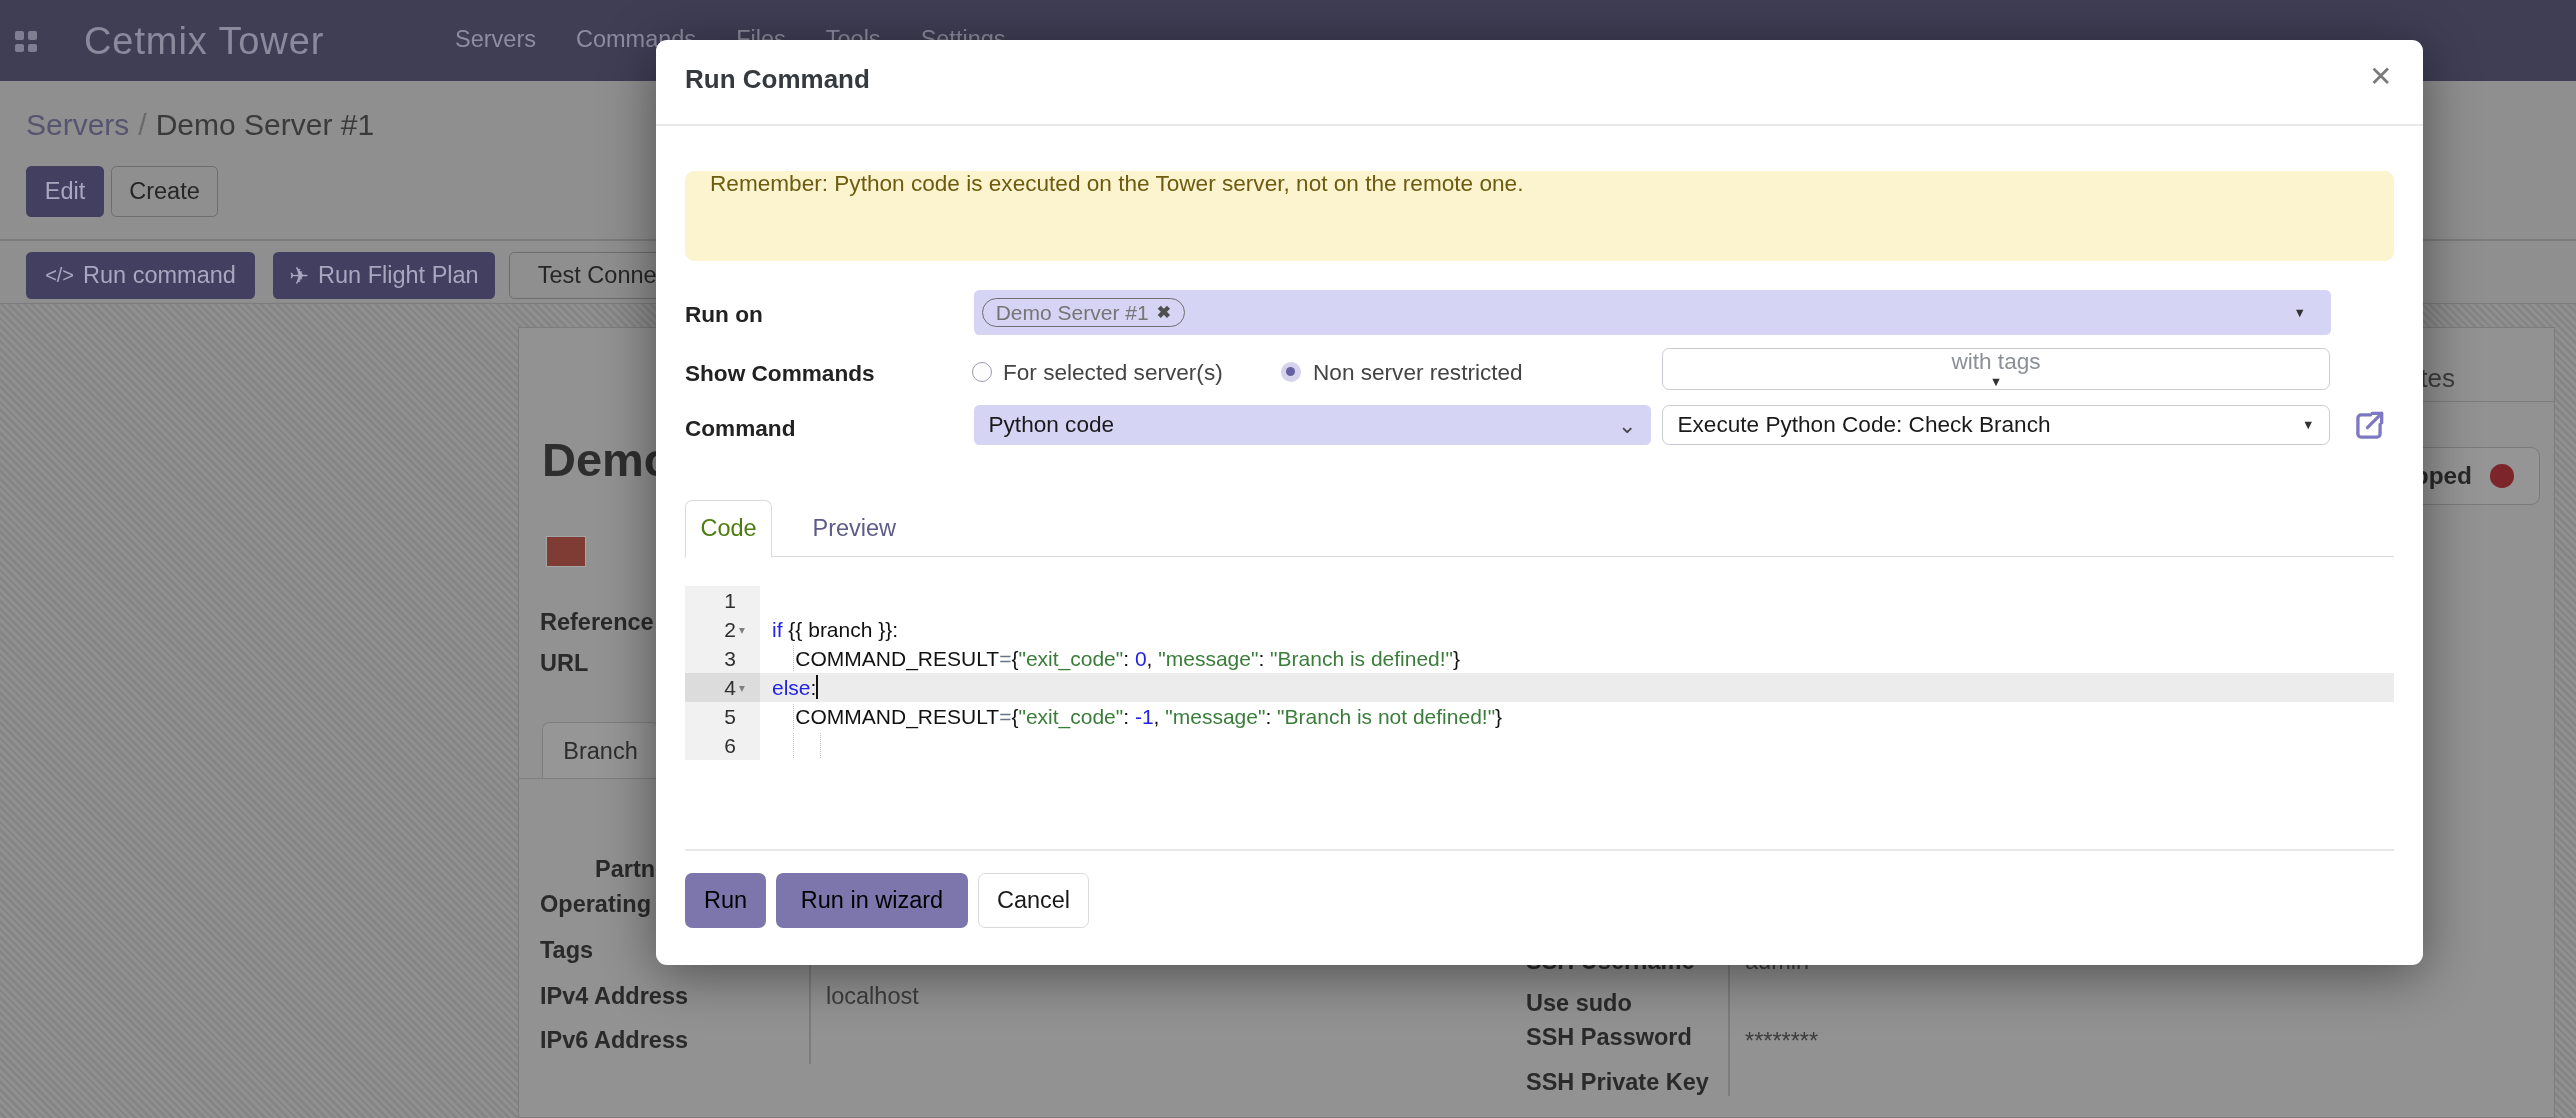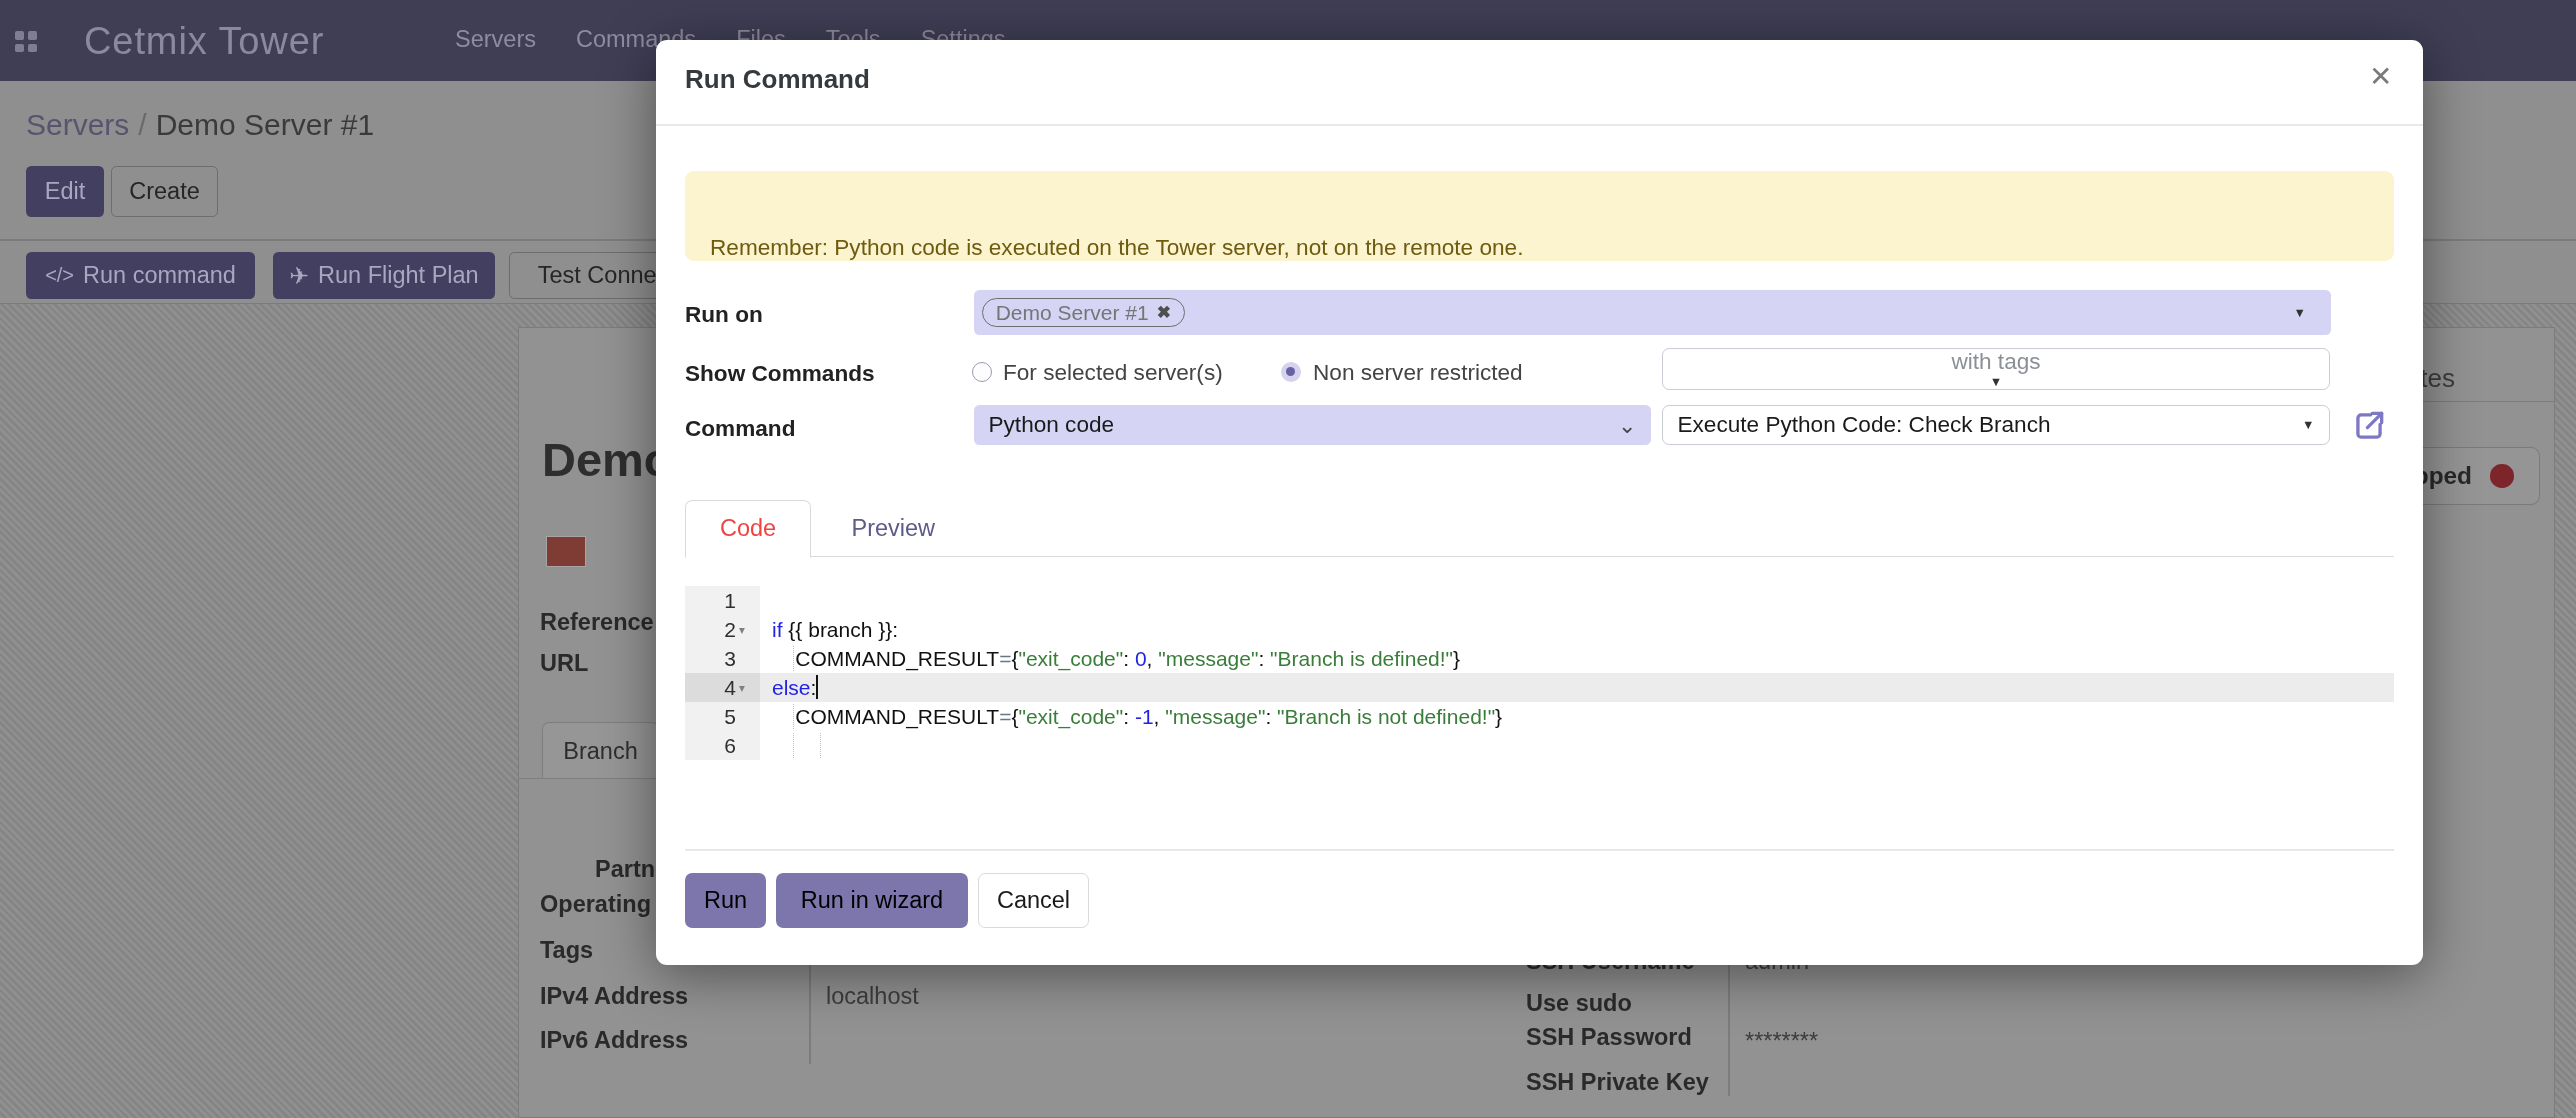--- a/index.html
+++ b/index.html
@@ -36,37 +36,37 @@
   .status-pill .lbl{font-size:24.4px;font-weight:700;color:#282828;}
   .status-dot{width:23.5px;height:23.5px;border-radius:50%;background:#7c262b;}
   .vdiv1{left:809px;top:885px;width:1.8px;height:179px;background:#7c7c7c;z-index:2;}
   .vdiv2{left:1728px;top:885px;width:1.8px;height:211px;background:#7c7c7c;z-index:2;}
 
   
   .modal{left:656px;top:40px;width:1767px;height:925px;background:#ffffff;border-radius:11px;z-index:10;box-shadow:0 9px 54px rgba(0,0,0,.45);}
   .m-title{left:29px;top:23.5px;font-size:26px;font-weight:600;color:#353a3e;}
   .m-close{left:1713px;top:20px;font-size:28px;color:#7a7a7a;cursor:pointer;}
   .m-hr{left:0;top:84px;width:1767px;height:1.8px;background:#e9e9eb;}
-  .alert{left:29px;top:131px;width:1709px;height:90px;background:#fcf3cf;border-radius:9px;display:flex;align-items:flex-end;padding-left:25px;font-size:22.6px;color:#6d5c10;}
+  .alert{left:29px;top:131px;width:1709px;height:90px;background:#fcf3cf;border-radius:9px;display:flex;align-items:flex-start;padding-left:25px;font-size:22.6px;color:#6d5c10;}
   .f-label{font-size:22.6px;font-weight:700;color:#222222;}
   .runon-field{left:318px;top:250px;width:1357px;height:45px;background:#d6d4f4;border-radius:5.4px;display:flex;align-items:center;padding-left:8.1px;}
   .tagpill{height:29px;border:1.8px solid #6e6e6e;border-radius:15.4px;display:flex;align-items:center;padding:0 12.6px;gap:8.1px;}
   .tagpill .t{font-size:21px;color:#757575;} .tagpill .x{font-size:17px;font-weight:700;color:#4f4f4f;cursor:pointer;}
   .caret{font-size:12.6px;color:#333333;}
   .radio{width:20px;height:20px;border-radius:50%;background:#fdfdfe;border:1.8px solid #9b9bb0;}
   .radio.checked{border:none;background:#d4d2ec;position:relative;}
   .radio.checked::after{content:'';position:absolute;left:5.4px;top:5.4px;width:9px;height:9px;border-radius:50%;background:#6761a2;}
   .r-label{font-size:22.6px;color:#444444;}
   .sel-white{background:#fff;border:1.8px solid #c9cbd2;border-radius:7.2px;display:flex;align-items:center;justify-content:space-between;padding:0 14.5px;}
   .sel-lav{background:#d6d4f4;border:none;border-radius:5.4px;display:flex;align-items:center;justify-content:space-between;padding:0 14.5px;}
   .sel-text{font-size:22.6px;color:#1a1a1a;} .sel-placeholder{font-size:22.6px;color:#8b9096;}
   .chev{font-size:22px;color:#444444;line-height:9px;}
   .ext-link{left:1694px;top:367px;width:38px;height:38px;}
   .tabbar{left:29px;top:460px;width:1709px;height:57px;border-bottom:1.8px solid #d8dadd;display:flex;align-items:stretch;}
-  .tab-active{width:126px;border:1.8px solid #d8dadd;border-bottom:1.8px solid #ffffff;border-radius:7.2px 7.2px 0 0;margin-bottom:-1.8px;background:#fff;display:flex;align-items:center;justify-content:center;font-size:23.5px;color:#ef4444;}
+  .tab-active{width:87px;border:1.8px solid #d8dadd;border-bottom:1.8px solid #ffffff;border-radius:7.2px 7.2px 0 0;margin-bottom:-1.8px;background:#fff;display:flex;align-items:center;justify-content:center;font-size:23.5px;color:#4d7c0f;}
   .tab-inactive{margin-left:27px;display:flex;align-items:center;justify-content:center;font-size:23.5px;color:#5d5b88;padding:0 13.5px;cursor:pointer;}
   .editor{left:29px;top:546px;width:1709px;}
   .ed-row{display:flex;height:29px;line-height:29px;font-family:"DejaVu Sans Mono",monospace;font-size:21px;}
   .ed-gutter{width:75px;background:#f1f1f1;position:relative;flex:none;}
   .ed-num{display:block;width:51px;text-align:right;color:#2f2f2f;}
   .ed-fold{position:absolute;left:54px;top:0;font-size:11.7px;color:#808080;font-style:normal;}
   .ed-code{flex:1;position:relative;white-space:pre;padding-left:12px;color:#111;}
   .ed-row.active .ed-code{background:#ececec;} .ed-row.active .ed-gutter{background:#dcdcdc;}
   .ed-guide{position:absolute;top:1.8px;height:25px;border-left:1.8px dotted #bfbfbf;}
   .ed-cursor{display:inline-block;width:1.8px;height:23.5px;background:#111;vertical-align:-3.6px;}

